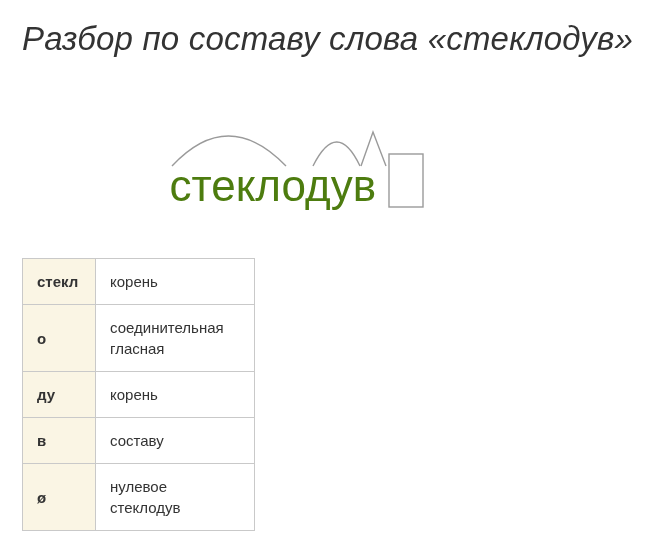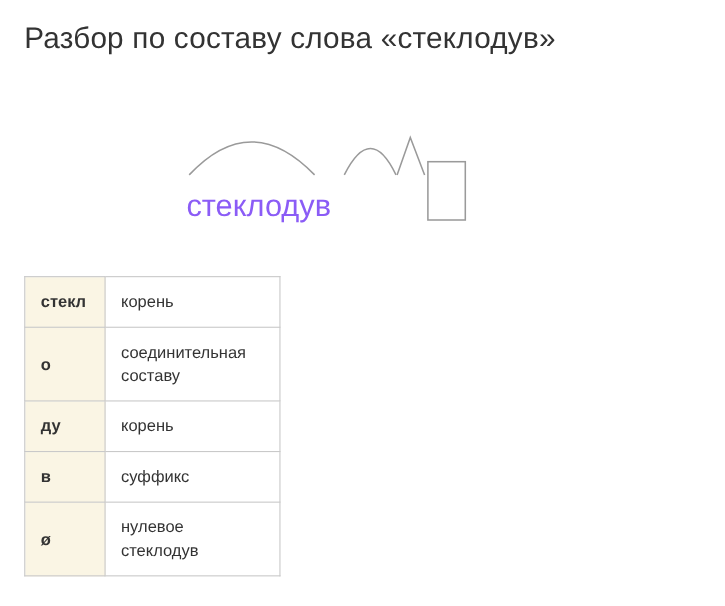--- a/index.html
+++ b/index.html
@@ -5,40 +5,41 @@
   body {
     margin: 0;
     padding: 20px 22px;
     font-family: Arial, Helvetica, sans-serif;
     background: #fff;
     color: #333;
     width: 659px;
     box-sizing: border-box;
   }
   h1 {
-    font-size: 27px;
+    font-size: 33px;
     font-weight: 400;
     color: #333;
     margin: 0 0 40px 0;
     letter-spacing: 0.2px;
+    font-style: italic;
   }
 
   
   .diagram {
     position: relative;
     width: 320px;
     margin: 50px auto 50px auto;
     height: 100px;
   }
   .word {
     position: absolute;
     left: 0;
     bottom: 0;
-    font-size: 28px;
-    color: #8b5cf6;
+    font-size: 44px;
+    color: #4d7c0f;
     letter-spacing: 0;
     line-height: 1;
     white-space: nowrap;
   }
   .seg { display: inline; }
   .arcs {
     position: absolute;
     left: 0;
     top: 0;
     width: 320px;
@@ -96,28 +97,28 @@
 </div>
 
 <table class="morph">
   <tbody>
       <tr>
     <td class="part">стекл</td>
     <td class="desc">корень</td>
   </tr>
   <tr>
     <td class="part">о</td>
-    <td class="desc">соединительная составу</td>
+    <td class="desc">соединительная гласная</td>
   </tr>
   <tr>
     <td class="part">ду</td>
     <td class="desc">корень</td>
   </tr>
   <tr>
     <td class="part">в</td>
-    <td class="desc">суффикс</td>
+    <td class="desc">составу</td>
   </tr>
   <tr>
     <td class="part">ø</td>
     <td class="desc">нулевое стеклодув</td>
   </tr>
 </tbody>
   </table>
 
 </body></html>

